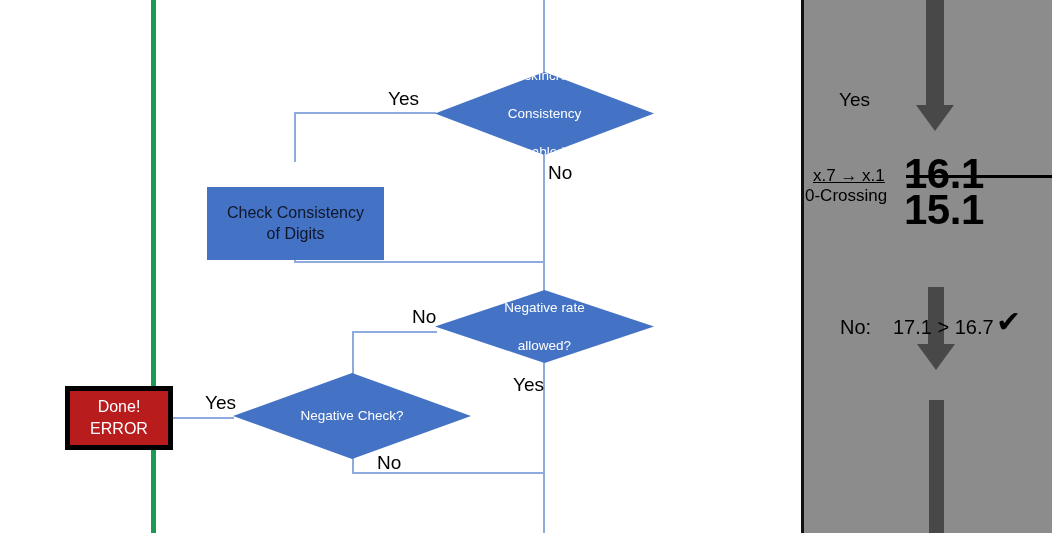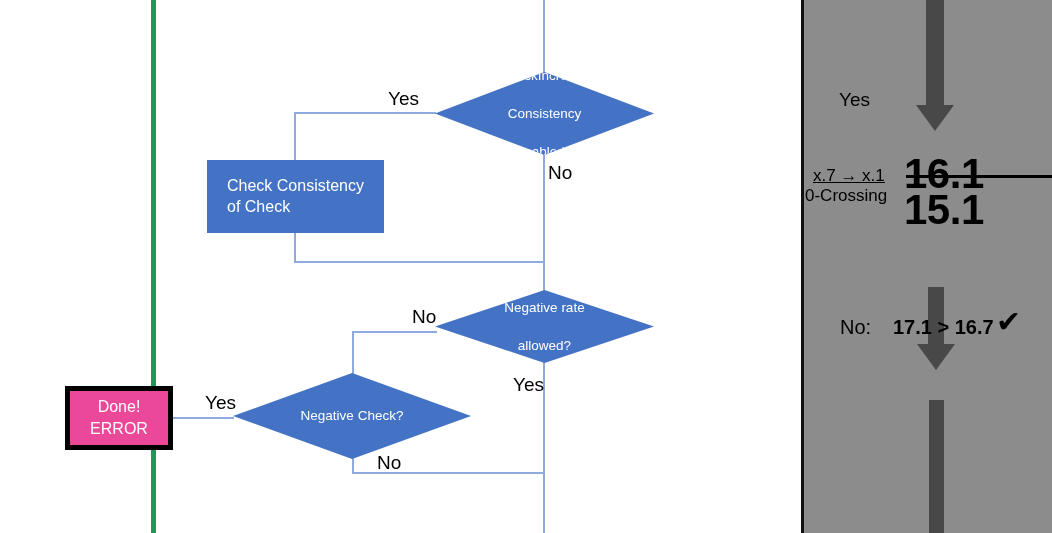--- a/index.html
+++ b/index.html
@@ -14,25 +14,25 @@
   .green-line{position:absolute;left:151px;top:0;width:5px;height:533px;background:#1c9a55;}
 
   .diamond{position:absolute;display:flex;align-items:center;justify-content:center;
            text-align:center;color:#ffffff;font-size:13.5px;line-height:1.42;
            -webkit-clip-path:polygon(50% 0,100% 50%,50% 100%,0 50%);
            clip-path:polygon(50% 0,100% 50%,50% 100%,0 50%);
            background:#4472C4;}
   .diamond span{display:block;padding:0 6px;}
 
   .procbox{position:absolute;display:flex;align-items:center;justify-content:center;
-           text-align:left;color:#ffffff;font-size:16px;line-height:1.3;background:#4472C4;}
+           text-align:center;color:#0f172a;font-size:16px;line-height:1.3;background:#4472C4;margin-top:27px;}
 
   .errbox{position:absolute;display:flex;align-items:center;justify-content:center;
           flex-direction:column;text-align:center;color:#ffffff;font-size:16px;
-          line-height:1.35;background:#ec4899;border:5px solid #000000;box-sizing:border-box;}
+          line-height:1.35;background:#b91c1c;border:5px solid #000000;box-sizing:border-box;}
 
   .elabel{position:absolute;color:#000000;font-size:19px;line-height:1;
           font-family:"Liberation Sans",sans-serif;white-space:nowrap;}
 
   
   #rightpanel{position:absolute;left:801px;top:0;width:251px;height:533px;
               background:#8c8c8c;border-left:3px solid #111111;box-sizing:border-box;}
   .arrow{position:absolute;}
   .arrow .shaft{position:absolute;background:#484848;}
   .arrow .head{position:absolute;width:0;height:0;border-left:19px solid transparent;
@@ -71,21 +71,21 @@
 
   <div class="conn conn-h" style="left:170px;top:417px;width:64px;"></div>
   <div class="conn conn-v" style="left:352px;top:458px;height:16px;"></div>
   <div class="conn conn-h" style="left:352px;top:472px;width:192px;"></div>
 
   <div class="diamond" style="left:435px;top:72px;width:219px;height:83px;">
     <span><span>CheckIncrease</span><br><span>Consistency</span><br><span>enabled?</span></span>
   </div>
 
   <div class="procbox" style="left:207px;top:160px;width:177px;height:73px;">
-    <span><span>Check Consistency</span><br><span>of Check</span></span>
+    <span><span>Check Consistency</span><br><span>of Digits</span></span>
   </div>
 
   <div class="diamond" style="left:435px;top:290px;width:219px;height:73px;">
     <span><span>Negative rate</span><br><span>allowed?</span></span>
   </div>
 
   <div class="diamond" style="left:233px;top:373px;width:238px;height:86px;">
     <span>Negative Check?</span>
   </div>
 
@@ -115,21 +115,21 @@
 
     <div class="rp-text rp-big rp-strike" style="left:100px;top:150px;">16.1</div>
     <div class="rp-text rp-big" style="left:100px;top:186px;">15.1</div>
 
     <div class="arrow">
       <div class="shaft" style="left:124px;top:239px;width:16px;height:67px;"></div>
       <div class="head" style="left:113px;top:296px;"></div>
     </div>
 
     <div class="rp-text rp-row" style="left:36px;top:316px;">No:</div>
-    <div class="rp-text rp-row" style="left:89px;top:316px;font-weight:bold;">17.1 &gt; 16.7</div>
+    <div class="rp-text rp-row" style="left:89px;top:316px;">17.1 &gt; 16.7</div>
     <div class="rp-text rp-check" style="left:192px;top:307px;">✔</div>
 
     <div class="arrow">
       <div class="shaft" style="left:125px;top:352px;width:15px;height:181px;"></div>
     </div>
 
   </div>
 </div>
 
 </body></html>

